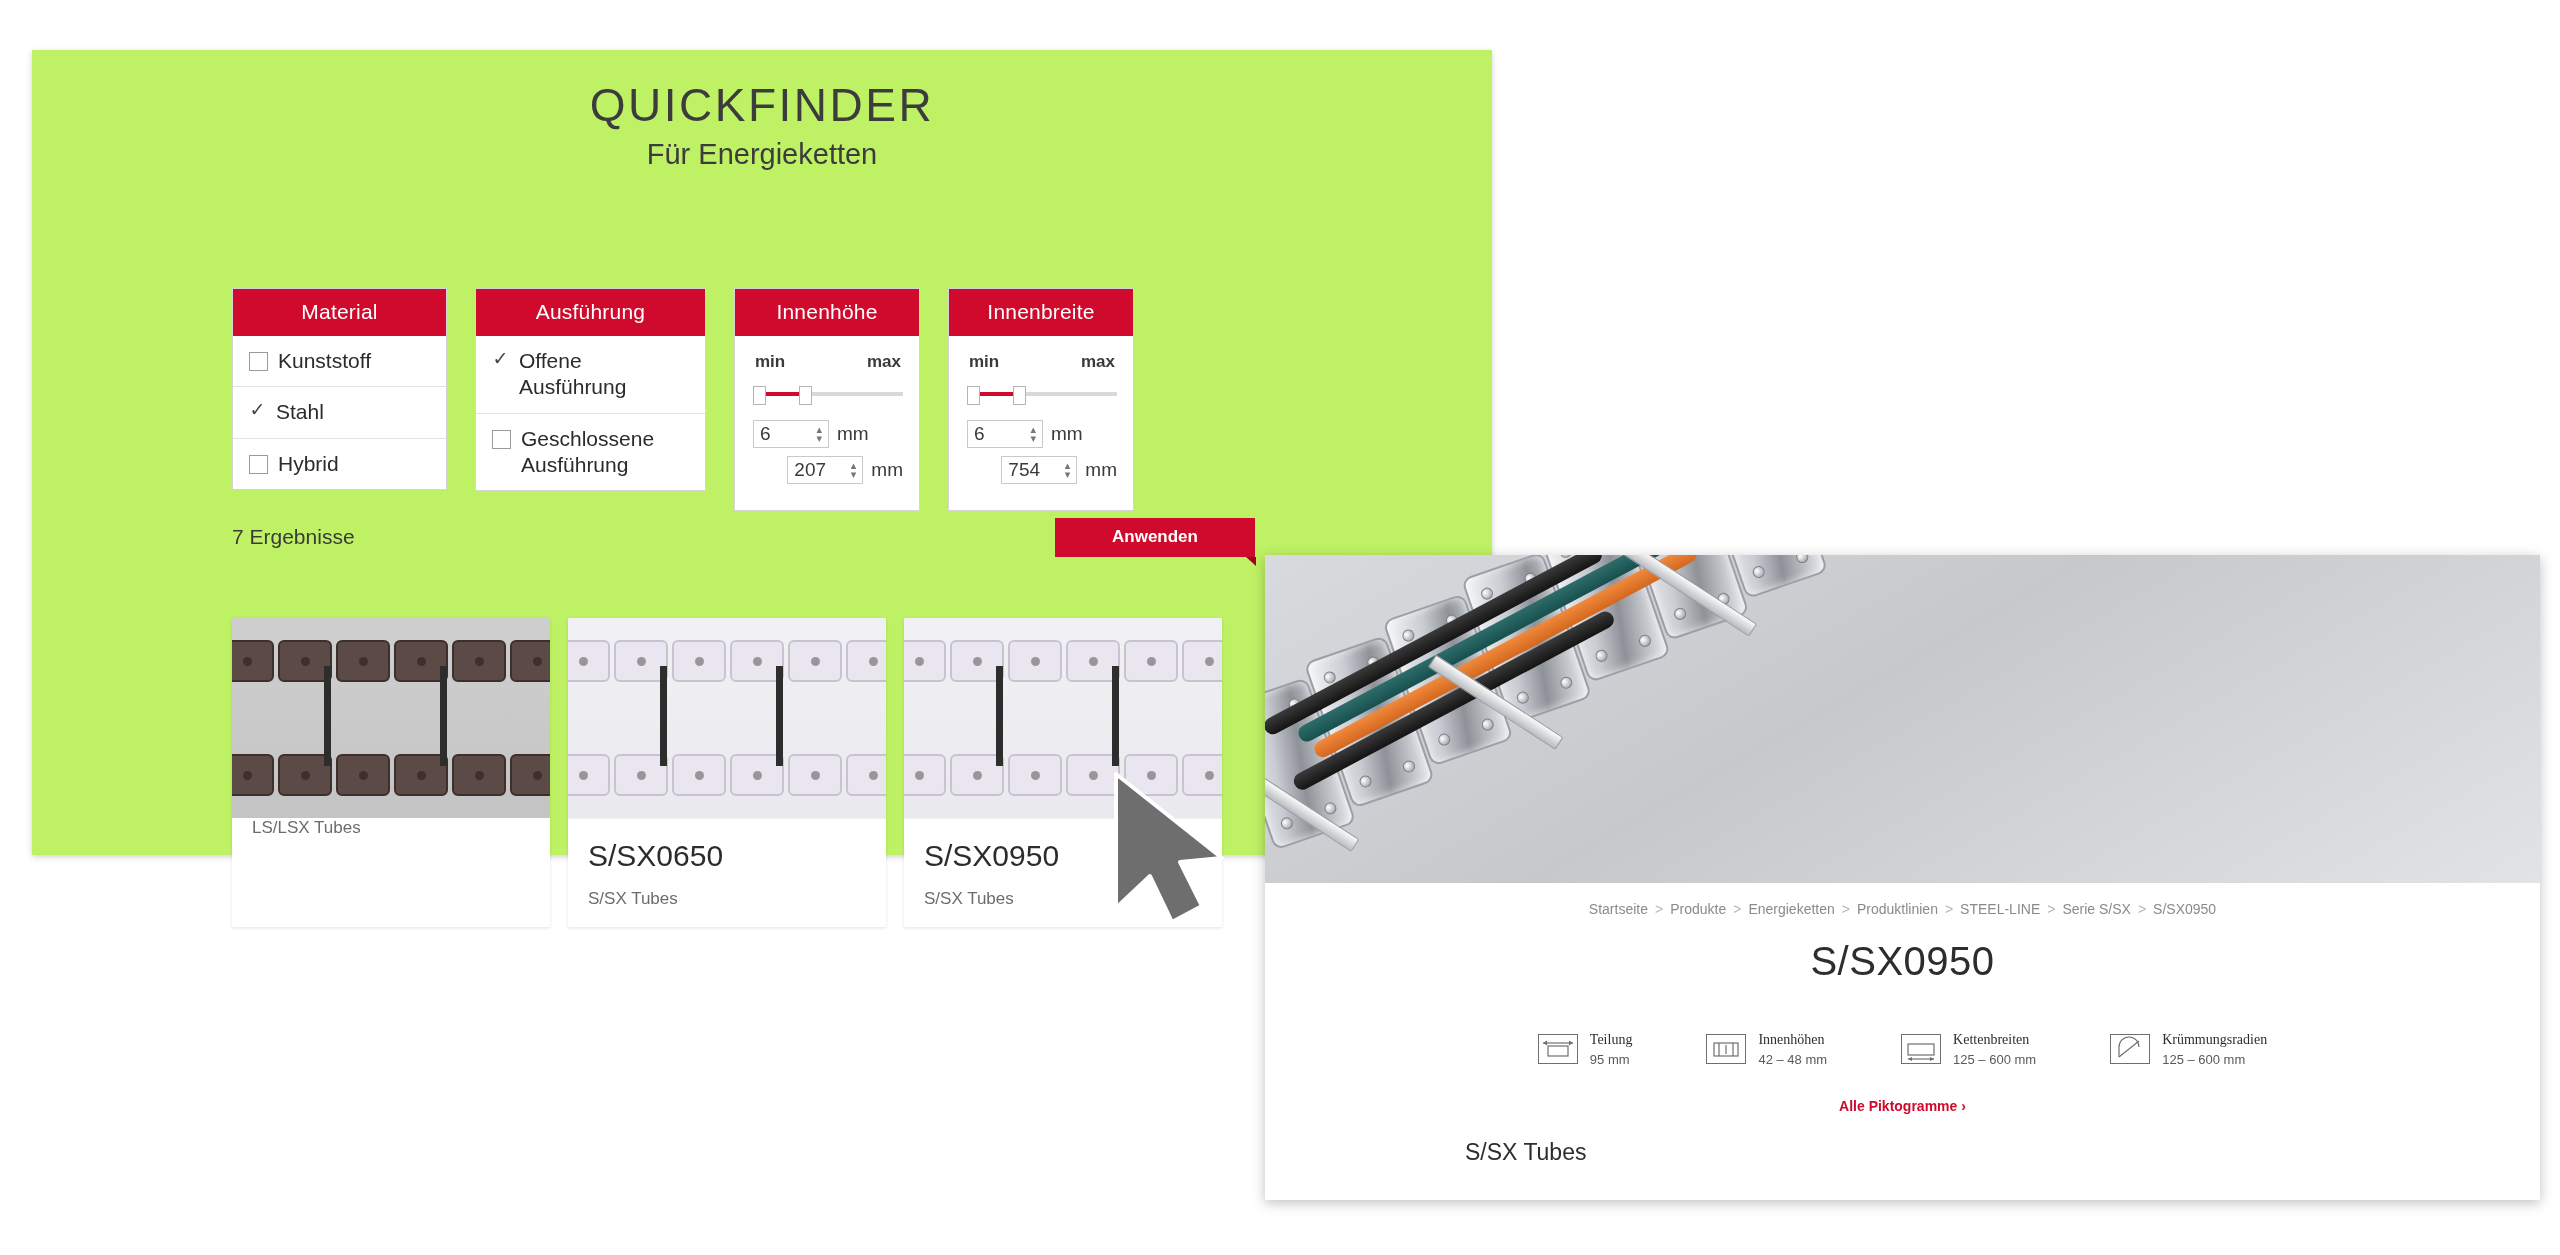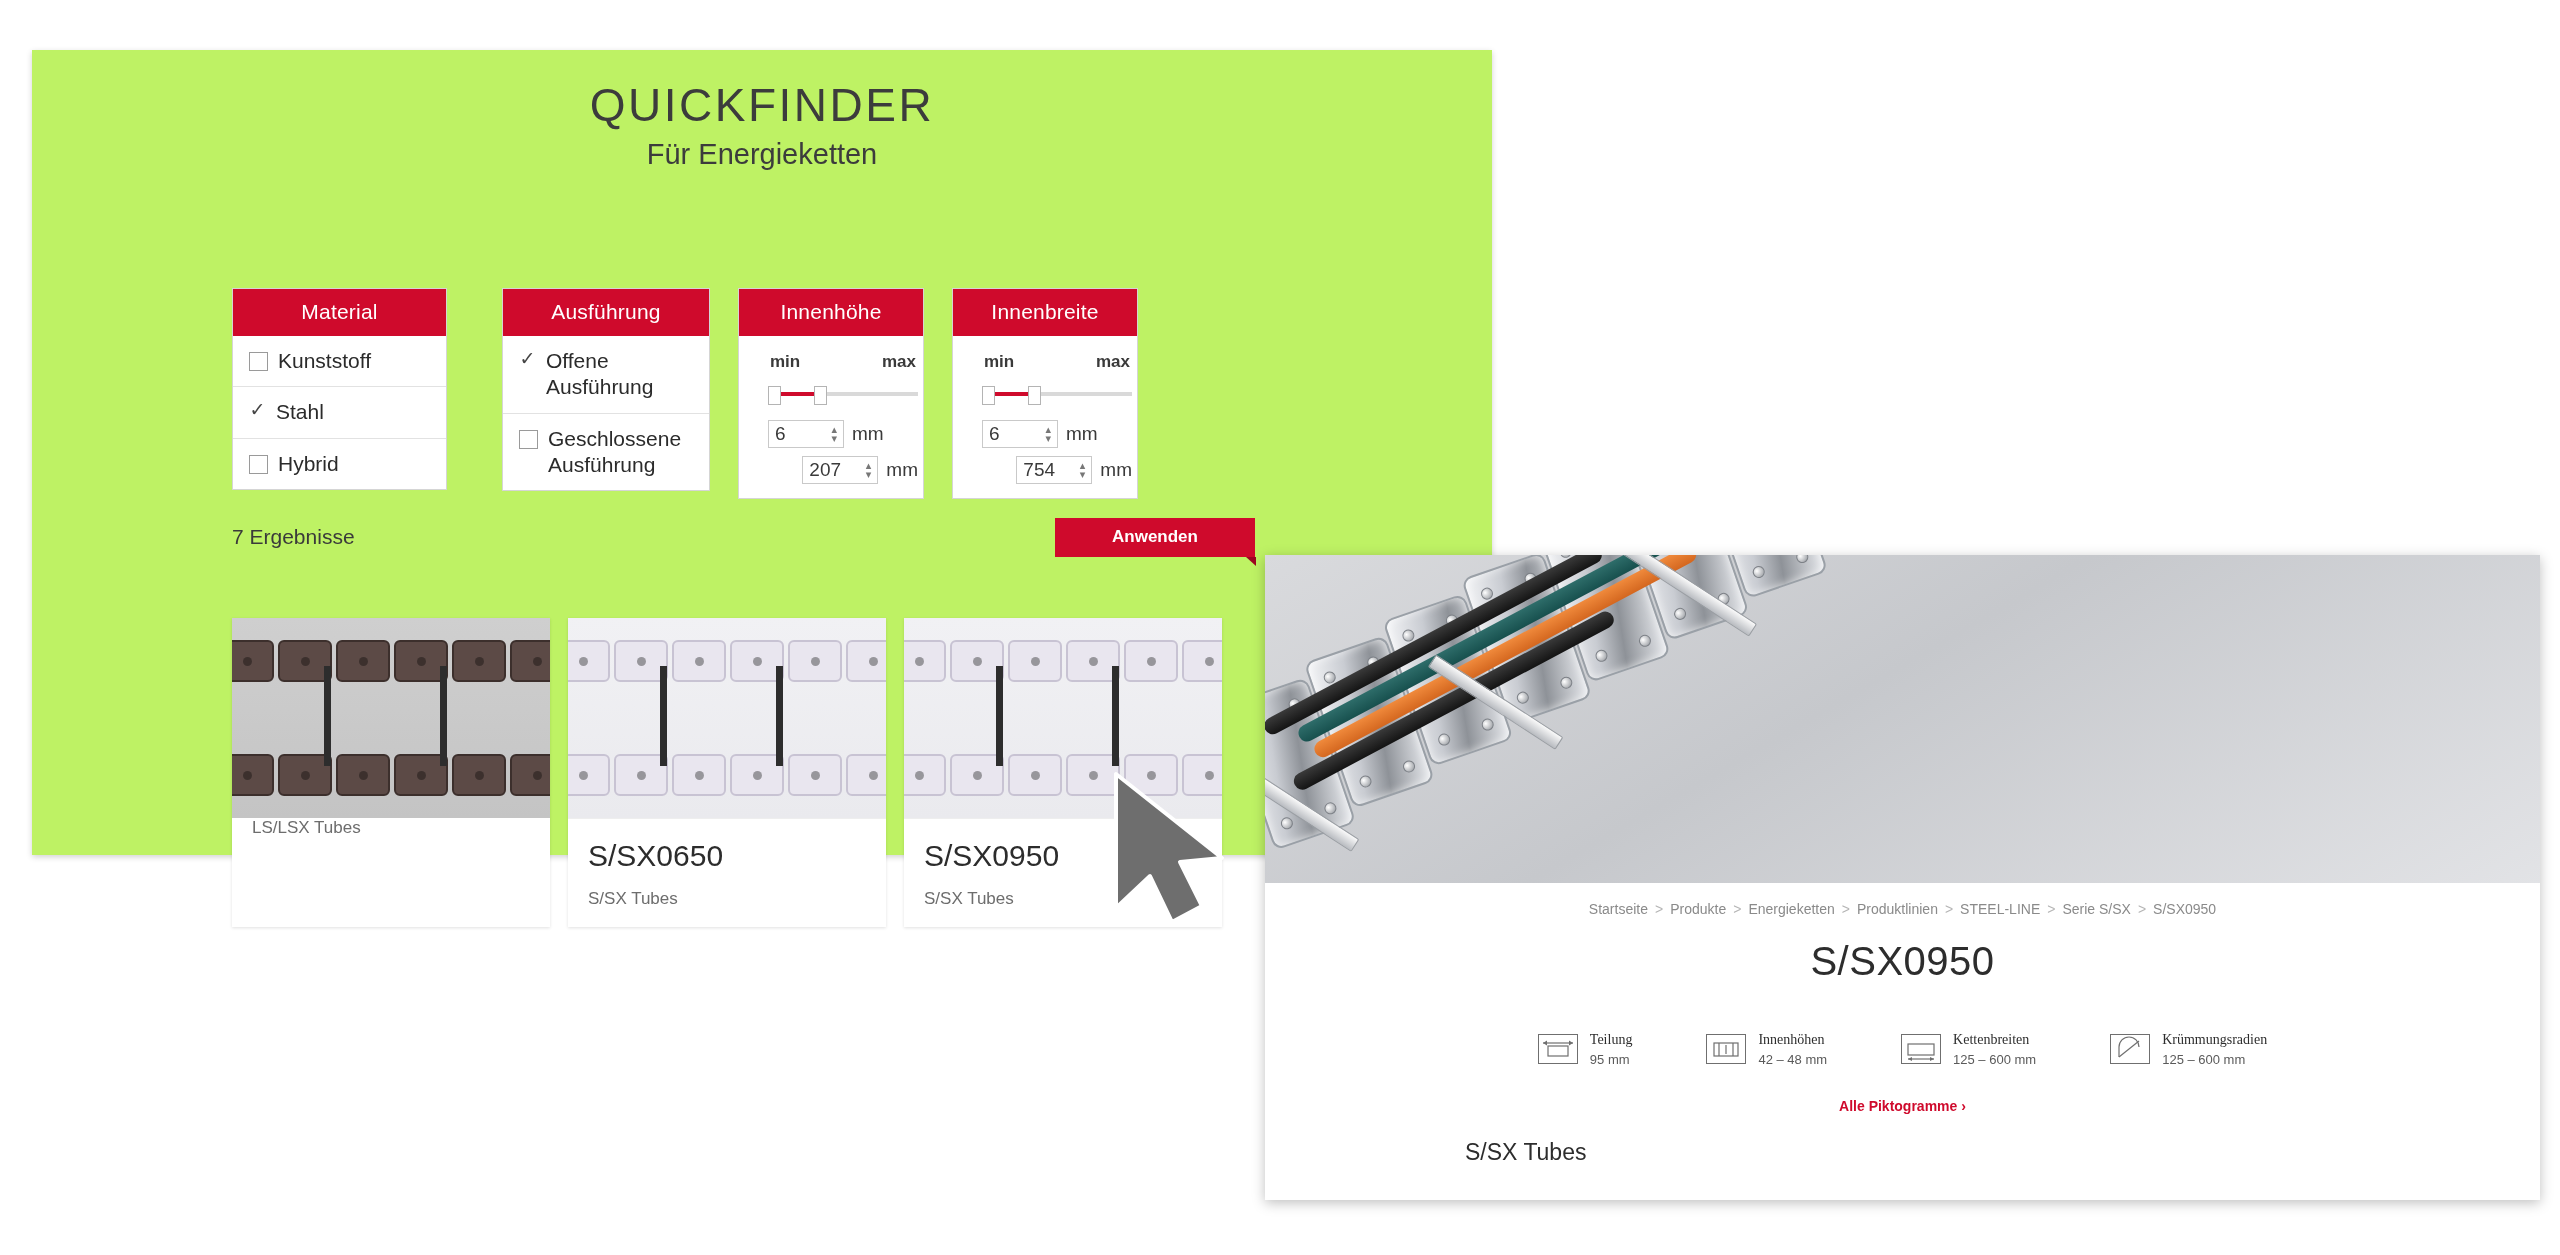--- a/index.html
+++ b/index.html
@@ -92,24 +92,23 @@
     flex: 0 0 auto;
     margin-top: 2px;
     color: #444;
     font-size: 19px;
     line-height: 17px;
     text-align: center;
   }
   .check-label { white-space: pre-line; }
 
   .range-card-body {
-    padding: 16px 18px 6px 18px;
+    padding: 16px 18px 18px 18px;
     width: 186px;
     box-sizing: border-box;
-    margin-left: 11px;
   }
   .minmax {
     display: flex;
     justify-content: space-between;
     font-size: 17px;
     font-weight: bold;
     color: #3a3a3a;
     margin-bottom: 14px;
     padding: 0 2px;
   }
@@ -423,21 +422,21 @@
           <span class="checkmark">✓</span>
           <span class="check-label">Stahl</span>
         </div>
         <div class="check-row">
           <span class="checkbox"></span>
           <span class="check-label">Hybrid</span>
         </div>
       </div>
     </div>
 
-    <div class="filter-card" style="width:208px;margin-left:27px;">
+    <div class="filter-card" style="width:231px;">
       <div class="filter-head">Ausführung</div>
       <div class="filter-body">
         <div class="check-row">
           <span class="checkmark">✓</span>
           <span class="check-label">Offene
 Ausführung</span>
         </div>
         <div class="check-row">
           <span class="checkbox"></span>
           <span class="check-label">Geschlossene

